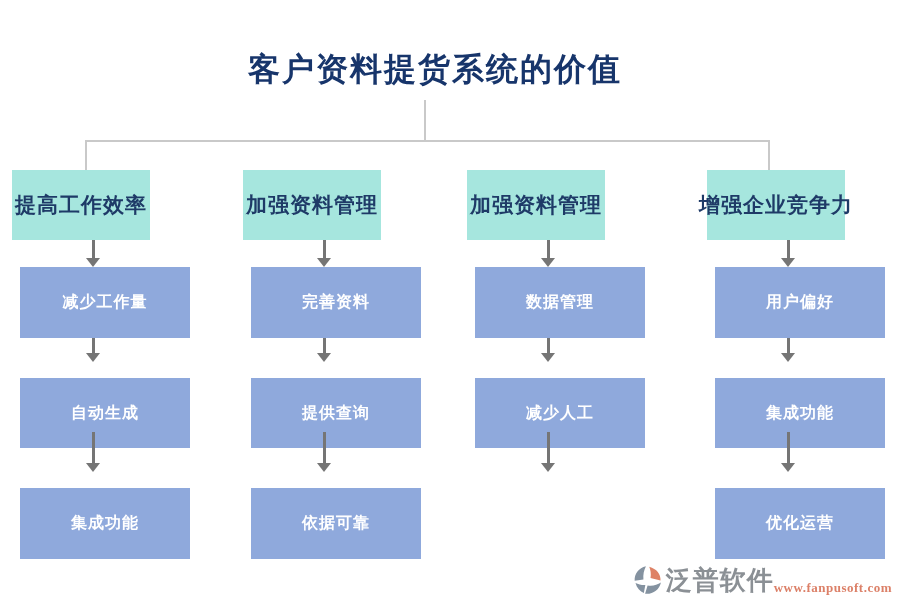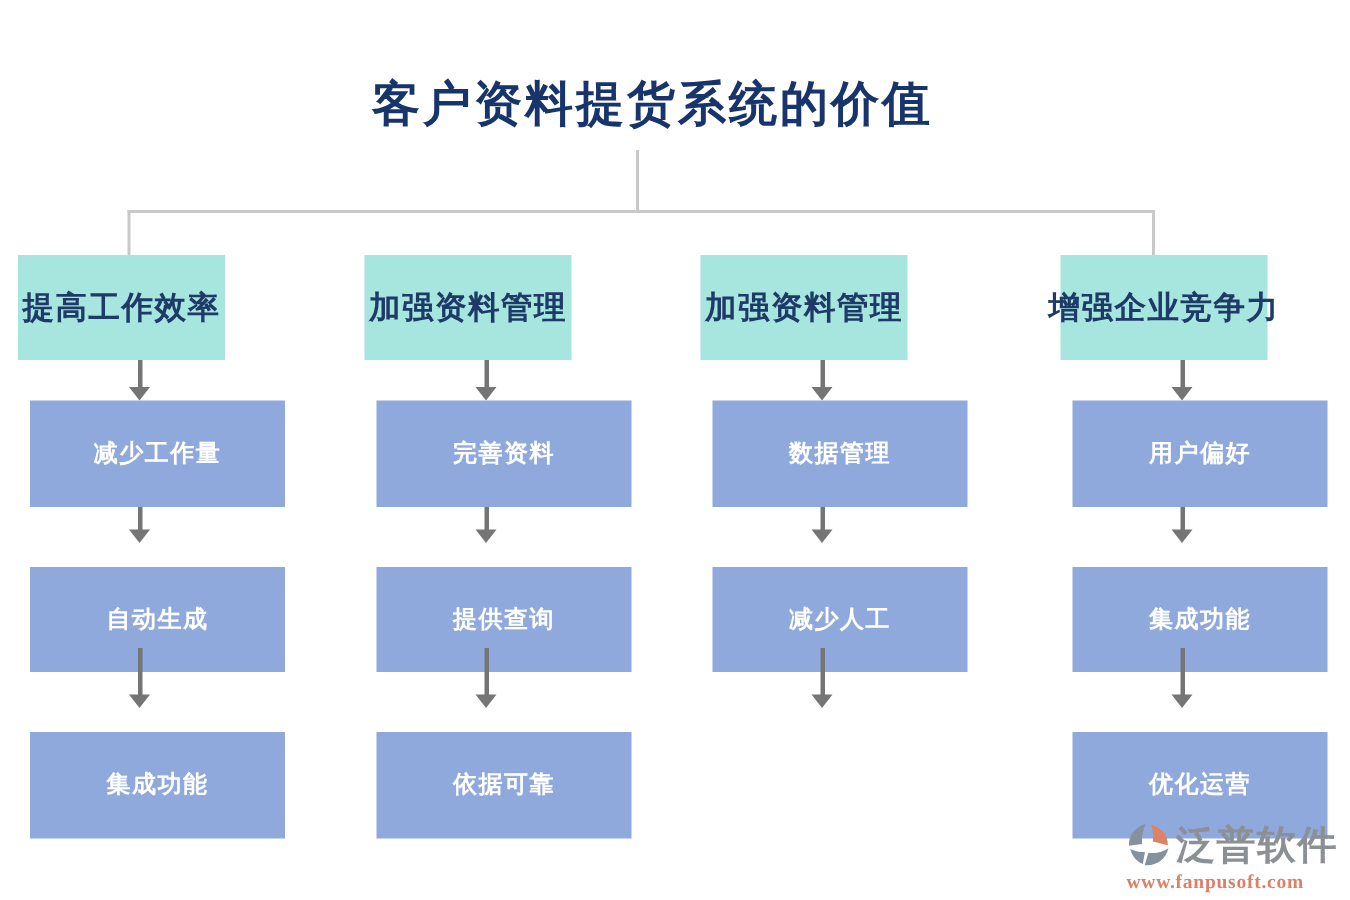--- a/index.html
+++ b/index.html
@@ -41,21 +41,21 @@
     content:''; position:absolute; left:5.5px; top:0; width:3px;
     height:calc(100% - 8px); background:var(--arrow);
   }
   .arrow::after{
     content:''; position:absolute; left:0; bottom:0; width:0; height:0;
     border-left:7px solid transparent; border-right:7px solid transparent;
     border-top:9px solid var(--arrow);
   }
   .brand{
     position:absolute; right:8px; bottom:4px;
-    display:flex; flex-direction:column; 
+    display:flex; align-items:flex-end;
   }
   .brand-row{display:flex; align-items:center; gap:3px;}
   .brand-name{
     font-family:"Liberation Sans","DejaVu Sans",sans-serif;
     font-size:26px; font-weight:bold; color:var(--brand-name);
     letter-spacing:1px; line-height:1;
   }
   .brand-url{
     margin-top:1px; font-size:13px; font-weight:bold;
     color:var(--brand-url); letter-spacing:0.5px; line-height:1.2;

